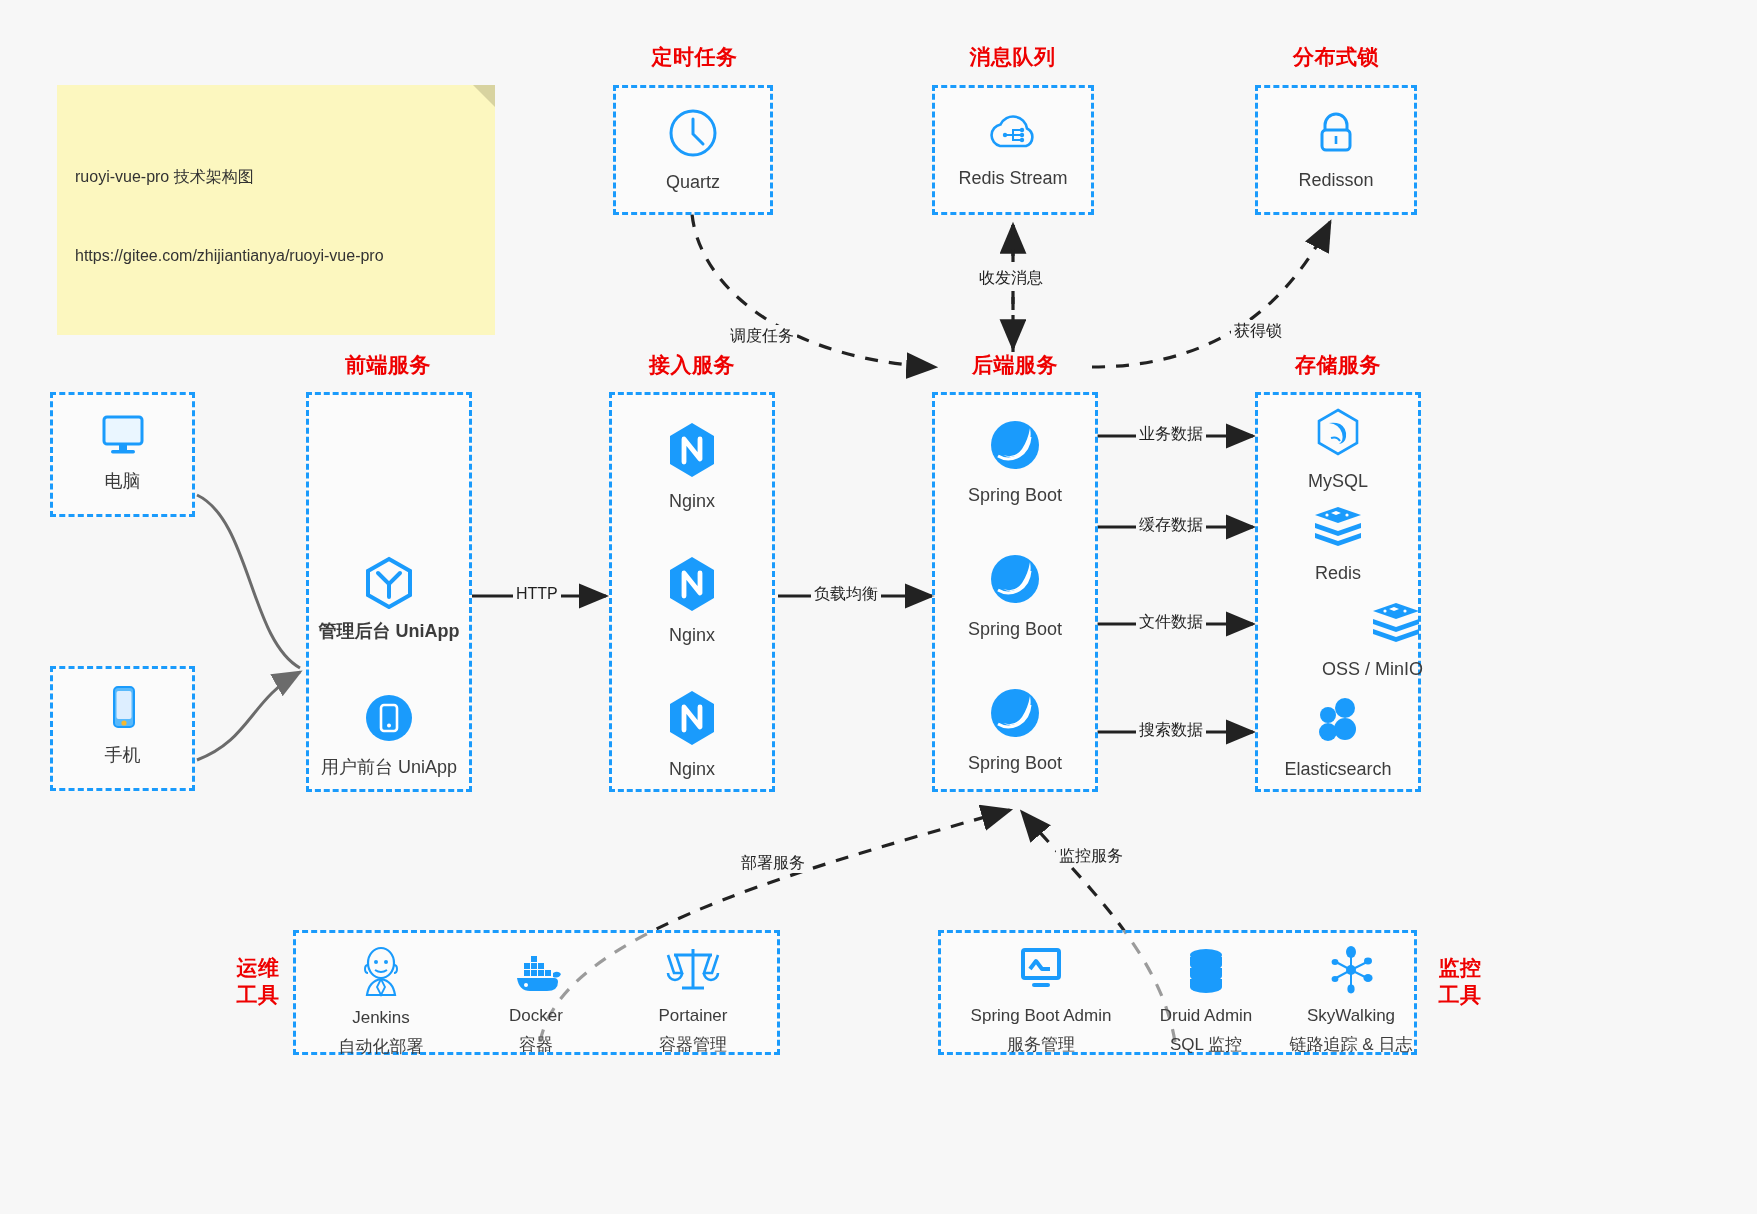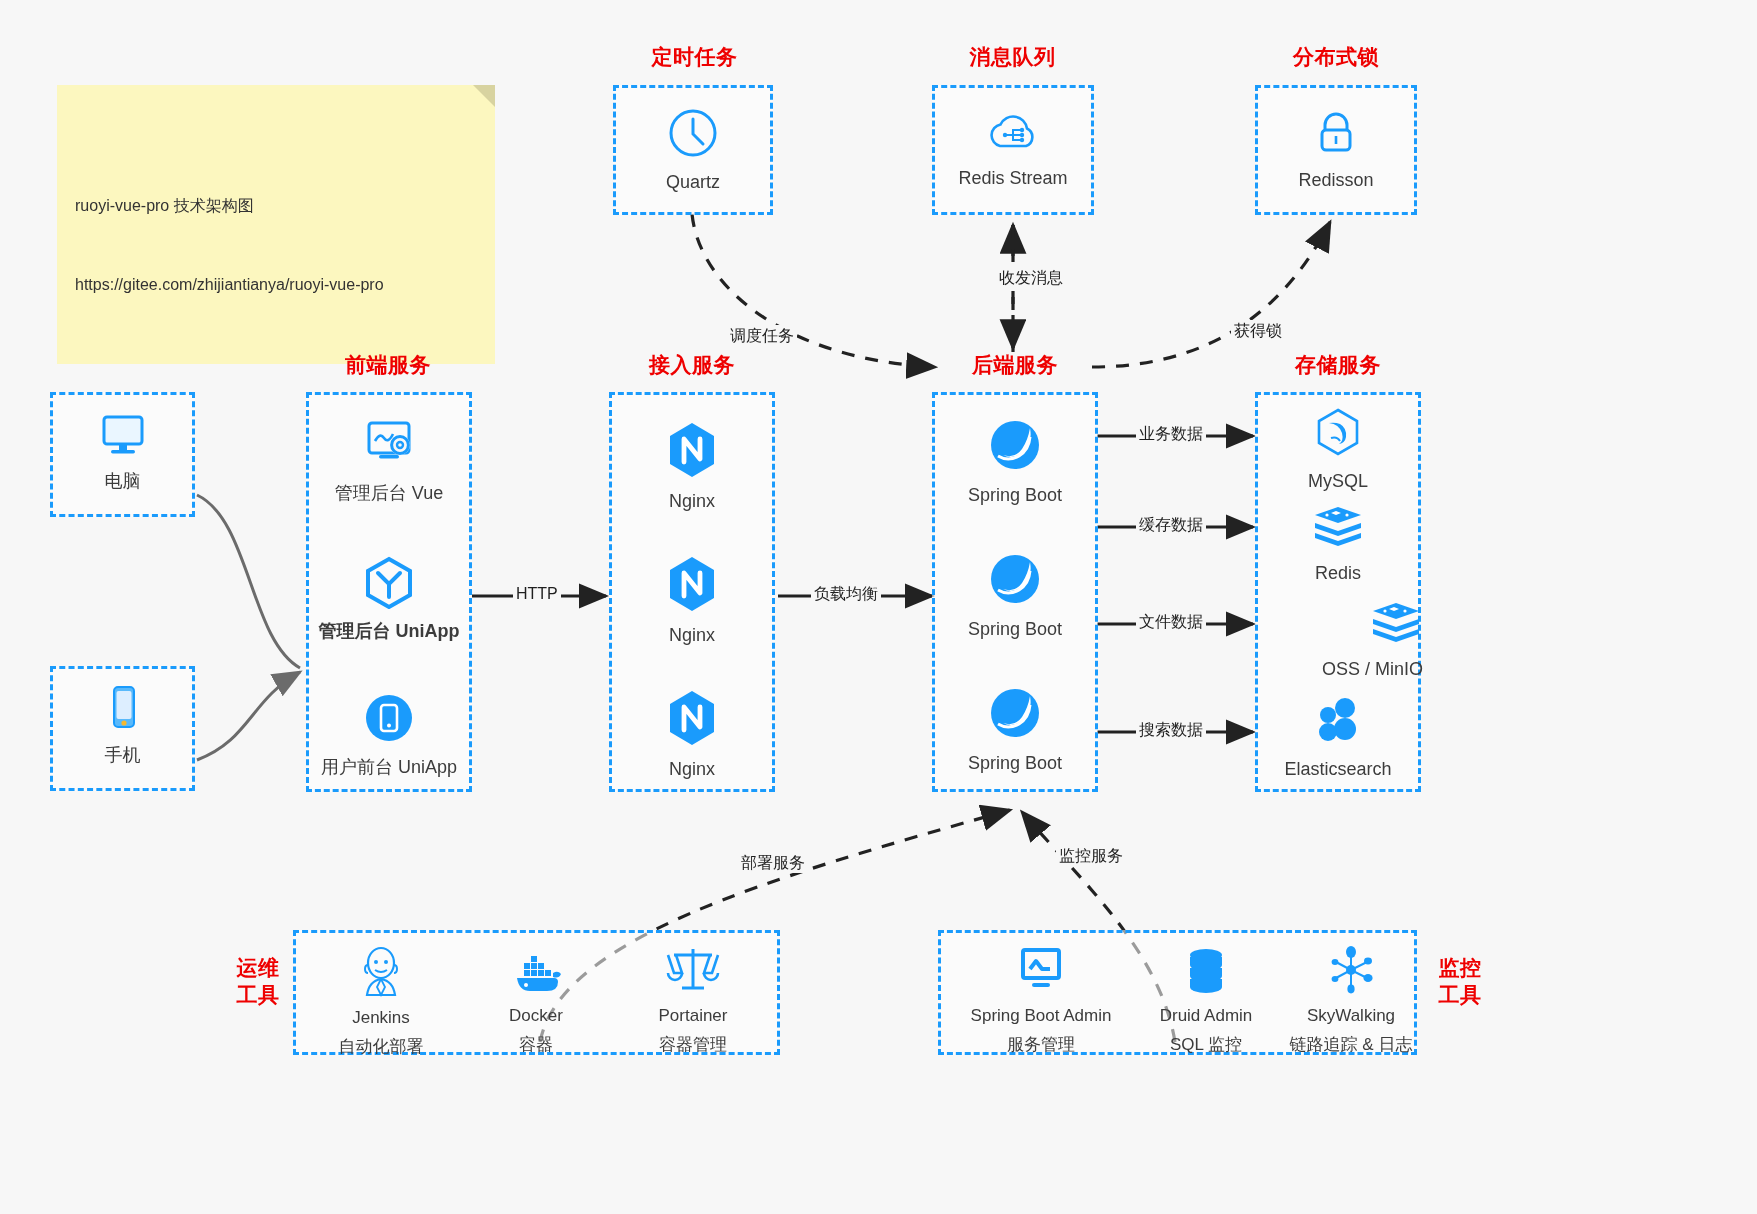--- a/index.html
+++ b/index.html
@@ -11,21 +11,21 @@
   }
   #canvas{position:relative;width:1757px;height:1214px;}
 
   
   .note{
     position:absolute;
     background:#fcf7bf;
     color:#333;
     font-size:16px;
     line-height:1.65;
-    padding:29px 18px 12px 18px;
+    padding:0 18px 12px 18px;
     white-space:pre;
   }
   .note .fold{
     position:absolute;top:0;right:0;width:0;height:0;
     border-left:22px solid transparent;
     border-top:22px solid #d8d3a0;
   }
 
   
   .dbox{
@@ -159,21 +159,21 @@
           <path d="M14 24 v-5 a11 11 0 0 1 22 0 v5" fill="none" stroke="#1a9bfc" stroke-width="3"></path>
           <rect x="11" y="24" width="28" height="20" rx="4" fill="none" stroke="#1a9bfc" stroke-width="3"></rect>
           <line x1="25" y1="30" x2="25" y2="38" stroke="#1a9bfc" stroke-width="2.6"></line>
         </svg>
       </span>
       <span class="lbl">Redisson</span>
     </div>
   </div>
 
   <div class="elabel" style="left:727px;top:325px;">调度任务</div>
-  <div class="elabel" style="left:976px;top:267px;margin-left:20px;">收发消息</div>
+  <div class="elabel" style="left:976px;top:267px;">收发消息</div>
   <div class="elabel" style="left:1231px;top:320px;">获得锁</div>
 
   <div class="dbox" style="left:50px;top:392px;width:145px;height:125px;">
     <div class="node" style="left:0;top:14px;width:139px;">
       <span class="ico">
         <svg width="56" height="50" viewBox="0 0 56 50">
           <rect x="9" y="8" width="38" height="27" rx="3" fill="#eaf6ff" stroke="#1a9bfc" stroke-width="3"></rect>
           <rect x="24" y="35" width="8" height="6" fill="#1a9bfc"></rect>
           <rect x="16" y="41" width="24" height="3.5" rx="1.7" fill="#1a9bfc"></rect>
         </svg>
@@ -190,33 +190,20 @@
           <rect x="21.5" y="8" width="15" height="28" rx="2" fill="#ddeeff"></rect>
           <circle cx="29" cy="40" r="2.6" fill="#f5b82e"></circle>
         </svg>
       </span>
       <span class="lbl">手机</span>
     </div>
   </div>
 
   <div class="cap" style="left:308px;top:352px;width:160px;">前端服务</div>
   <div class="dbox" style="left:306px;top:392px;width:166px;height:400px;">
-    <div class="node" style="left:-7px;top:22px;width:174px;">
-      <span class="ico">
-        <svg width="58" height="54" viewBox="0 0 58 54">
-          <rect x="9" y="6" width="40" height="30" rx="3" fill="none" stroke="#1a9bfc" stroke-width="3"></rect>
-          <path d="M15 24 q5 -9 9 -3 t9 -4" fill="none" stroke="#1a9bfc" stroke-width="2.6"></path>
-          <rect x="19" y="38" width="20" height="3.5" rx="1.7" fill="#1a9bfc"></rect>
-          <circle cx="40" cy="28" r="10" fill="#f7f7f7"></circle>
-          <circle cx="40" cy="28" r="8.4" fill="none" stroke="#1a9bfc" stroke-width="3"></circle>
-          <circle cx="40" cy="28" r="3" fill="none" stroke="#1a9bfc" stroke-width="2.4"></circle>
-        </svg>
-      </span>
-      <span class="lbl">管理后台 Vue</span>
-    </div>
     <div class="node" style="left:-7px;top:160px;width:174px;font-weight:bold;">
       <span class="ico">
         <svg width="58" height="54" viewBox="0 0 58 54">
           <path d="M29 4 L50 16 V40 L29 52 L8 40 V16 Z" fill="none" stroke="#1a9bfc" stroke-width="4"></path>
           <path d="M18 18 L29 29 L40 18 M29 29 V42" fill="none" stroke="#1a9bfc" stroke-width="4" stroke-linecap="round"></path>
         </svg>
       </span>
       <span class="lbl">管理后台 UniApp</span>
     </div>
     <div class="node" style="left:-7px;top:296px;width:174px;">

